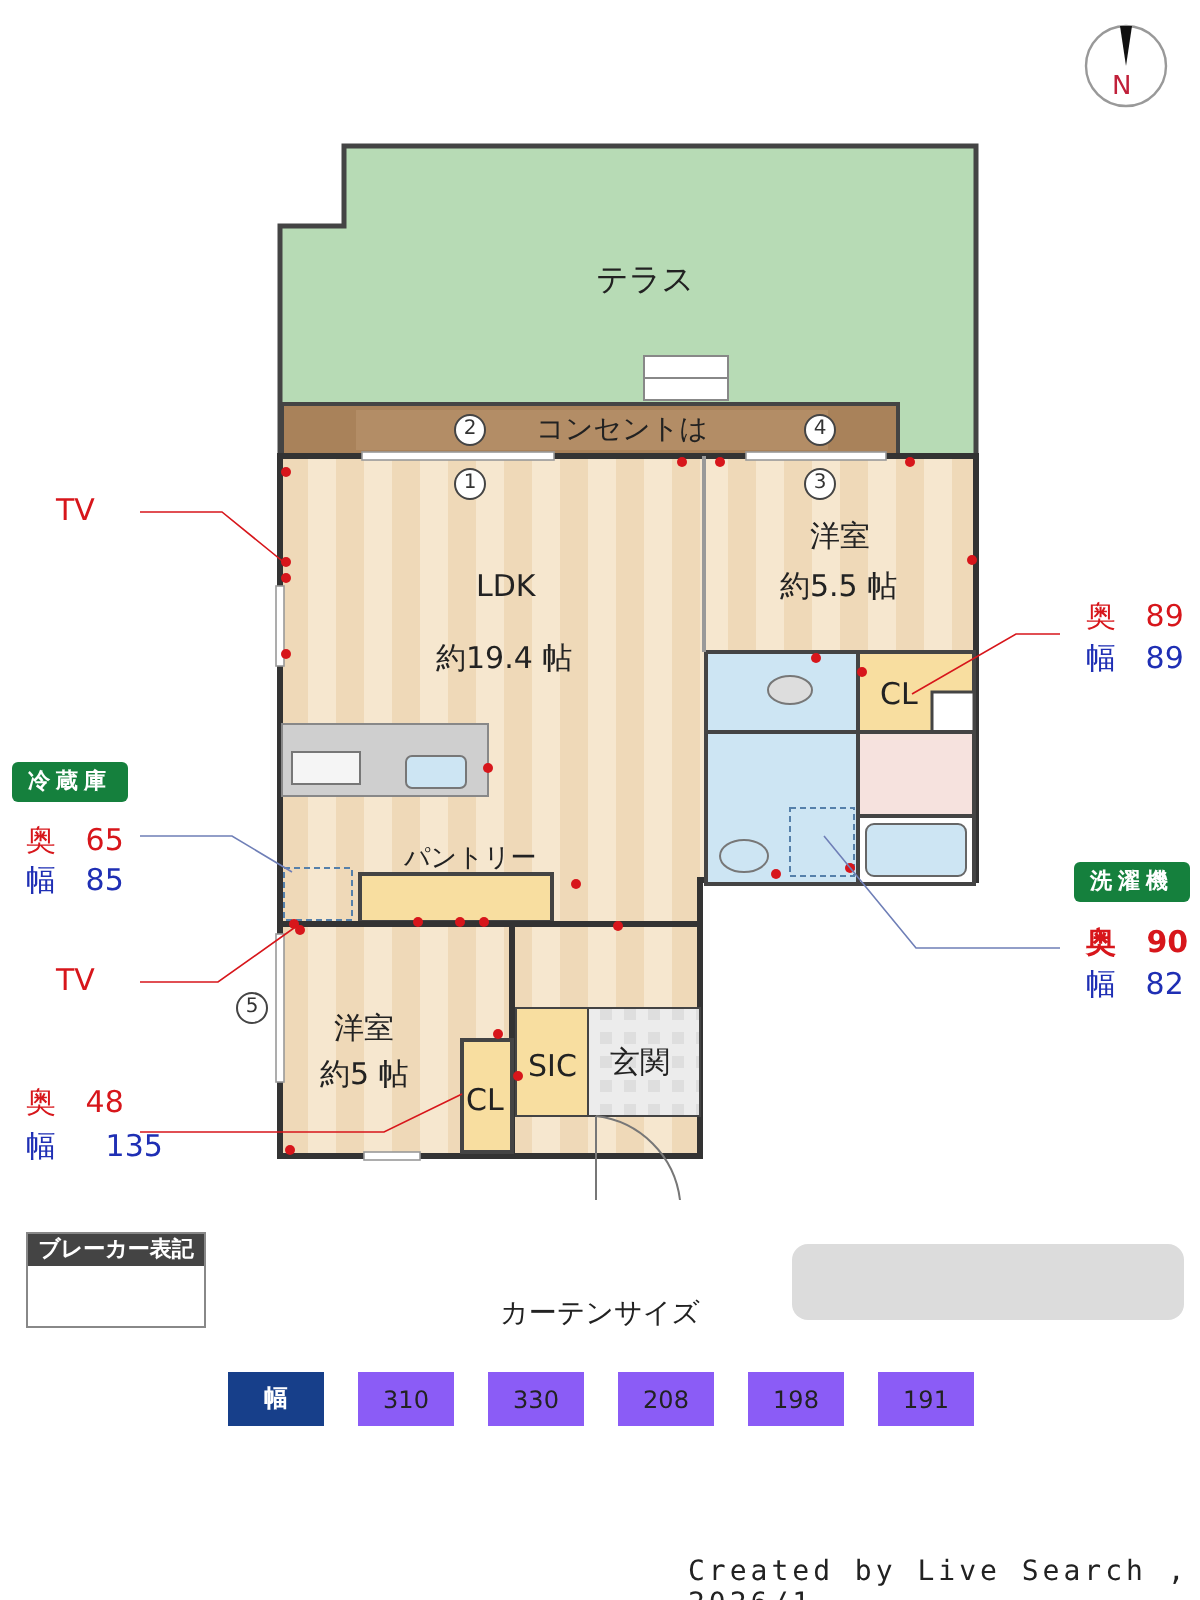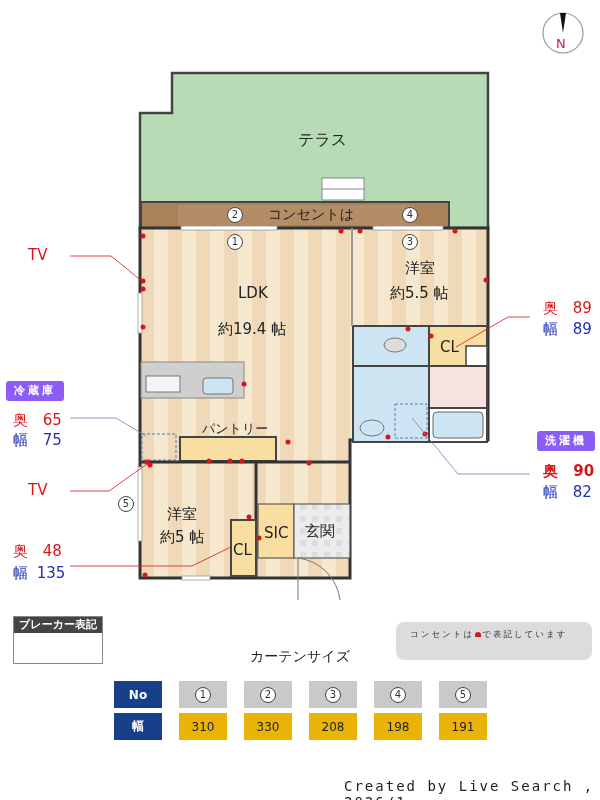--- a/index.html
+++ b/index.html
@@ -2,35 +2,35 @@
 <html><head>
 <meta charset="utf-8">
 <style>
   html,body{margin:0;padding:0;}
   body{width:600px;height:800px;position:relative;background:#ffffff;font-family:"DejaVu Sans",sans-serif;overflow:hidden;color:#222;}
   .abs{position:absolute;}
   .plan{position:absolute;left:0;top:0;width:600px;height:600px;}
   .lbl{position:absolute;font-size:15px;color:#222;text-align:center;white-space:nowrap;}
   .red{color:#d7161b;}
   .blue{color:#1f2fb4;}
-  .tag{position:absolute;background:#8b5cf6;color:#fff;font-size:11px;font-weight:bold;letter-spacing:3px;border-radius:3px;text-align:center;line-height:20px;}
+  .tag{position:absolute;background:#15803d;color:#fff;font-size:11px;font-weight:bold;letter-spacing:3px;border-radius:3px;text-align:center;line-height:20px;}
   .dim{position:absolute;font-size:15px;line-height:20px;white-space:nowrap;}
   .dim span{display:inline-block;}
   .breaker{position:absolute;left:13px;top:616px;width:88px;height:46px;border:1px solid #888;}
   .breaker .hd{background:#444;color:#fff;font-size:11px;font-weight:bold;text-align:center;line-height:16px;}
   .breaker .val{color:#d7161b;font-size:17px;text-align:center;line-height:28px;}
   .note{position:absolute;left:396px;top:622px;width:196px;height:38px;background:#dcdcdc;border-radius:8px;font-size:8.5px;letter-spacing:2px;color:#333;padding:4px 0 0 14px;box-sizing:border-box;line-height:17px;}
   .note .dot{display:inline-block;width:6px;height:5px;background:#d7161b;border-radius:3px 3px 0 0;margin:0 1px;}
   .ct-title{position:absolute;left:250px;top:648px;font-size:14px;color:#222;}
   table.ct{position:absolute;left:114px;top:681px;border-collapse:separate;border-spacing:0;}
   table.ct td{width:48px;height:27px;text-align:center;font-size:12px;padding:0;}
   .ct .rh{background:#173f8a;color:#fff;font-weight:bold;}
   .ct .gap{width:17px;background:transparent;}
   .ct .nh{background:#c9c9c9;}
-  .ct .cell{background:#eab308;color:#222;}
+  .ct .cell{background:#8b5cf6;color:#222;}
   .ct tr.sp td{height:5px;background:transparent;}
   .circ{display:inline-block;width:14px;height:14px;border:1px solid #444;border-radius:50%;font-size:10px;line-height:14px;text-align:center;background:#fff;color:#333;}
   .credit{position:absolute;left:344px;top:778px;font-family:"DejaVu Sans Mono",monospace;font-size:14px;letter-spacing:2px;color:#222;}
 </style>
 </head>
 <body>
 
 <svg class="plan" viewBox="0 0 600 600" width="600" height="600">
   <defs>
     <pattern id="stripes" width="28" height="10" patternUnits="userSpaceOnUse">
@@ -151,30 +151,30 @@
 <div class="abs red" style="left:28px;top:246px;font-size:15px;">TV</div>
 <div class="abs red" style="left:28px;top:481px;font-size:15px;">TV</div>
 
 <div class="tag" style="left:6px;top:381px;width:58px;">冷蔵庫</div>
 <div class="dim" style="left:13px;top:410px;">
   <span class="red">奥</span>
   <span class="red" style="margin-left:10px;">65</span>
 </div>
 <div class="dim" style="left:13px;top:430px;">
   <span class="blue">幅</span>
-  <span class="blue" style="margin-left:10px;">75</span>
+  <span class="blue" style="margin-left:10px;">85</span>
 </div>
 
 <div class="dim" style="left:13px;top:541px;">
   <span class="red">奥</span>
   <span class="red" style="margin-left:10px;">48</span>
 </div>
 <div class="dim" style="left:13px;top:563px;">
   <span class="blue">幅</span>
-  <span class="blue" style="margin-left:4px;">135</span>
+  <span class="blue" style="margin-left:20px;">135</span>
 </div>
 
 <div class="dim" style="left:543px;top:298px;">
   <span class="red">奥</span>
   <span class="red" style="margin-left:10px;">89</span>
 </div>
 <div class="dim" style="left:543px;top:319px;">
   <span class="blue">幅</span>
   <span class="blue" style="margin-left:10px;">89</span>
 </div>
@@ -187,39 +187,25 @@
 <div class="dim" style="left:543px;top:482px;">
   <span class="blue">幅</span>
   <span class="blue" style="margin-left:10px;">82</span>
 </div>
 
 <div class="breaker">
   <div class="hd">ブレーカー表記</div>
 </div>
 
 <div class="note">
-  <div><span>コンセントは</span><span class="dot"></span><span>で表記しています</span></div>
 </div>
 
 <div class="ct-title">カーテンサイズ</div>
 <table class="ct">
   <tbody>
-      <tr>
-    <td class="rh">No</td>
-    <td class="gap"></td>
-    <td class="nh"><span class="circ">1</span></td>
-        <td class="gap"></td>
-    <td class="nh"><span class="circ">2</span></td>
-        <td class="gap"></td>
-    <td class="nh"><span class="circ">3</span></td>
-        <td class="gap"></td>
-    <td class="nh"><span class="circ">4</span></td>
-        <td class="gap"></td>
-    <td class="nh"><span class="circ">5</span></td>
-  </tr>
   <tr class="sp">
         <td colspan="11"></td>
       </tr>
   <tr>
     <td class="rh">幅</td>
     <td class="gap"></td>
     <td class="cell">310</td>
         <td class="gap"></td>
     <td class="cell">330</td>
         <td class="gap"></td>

